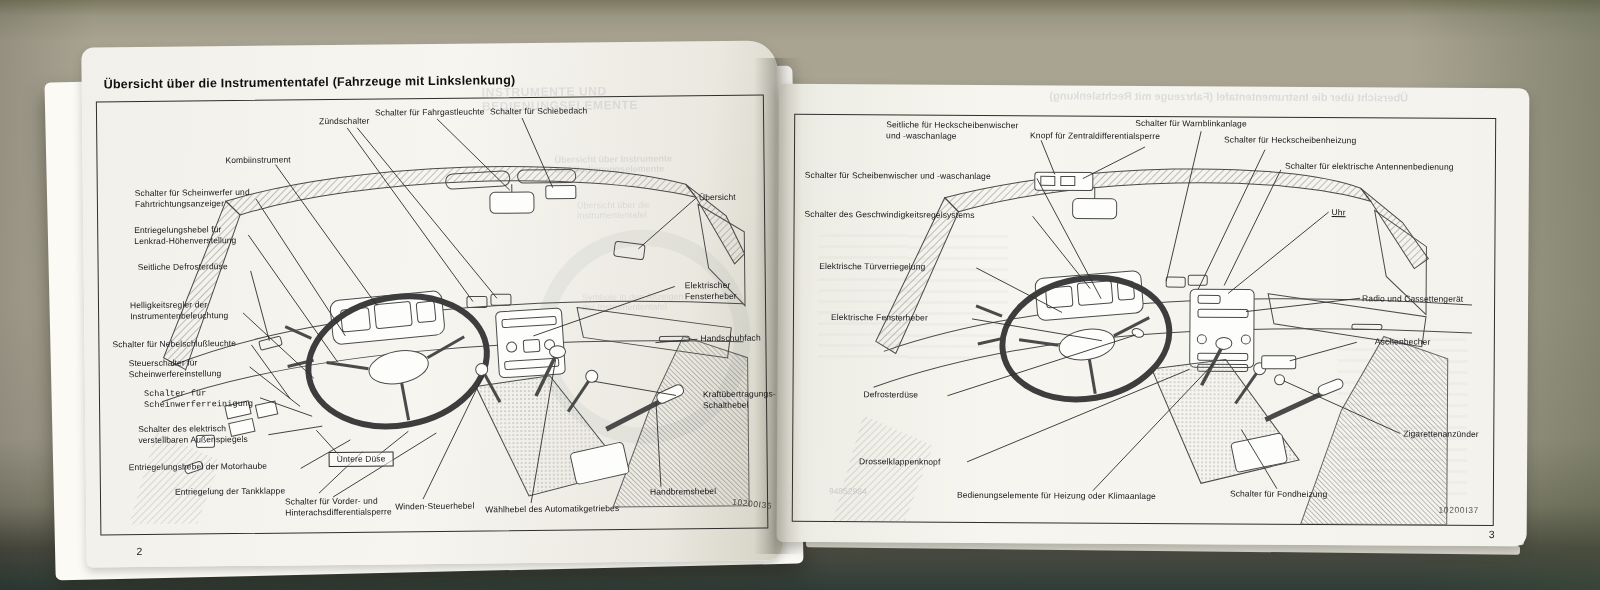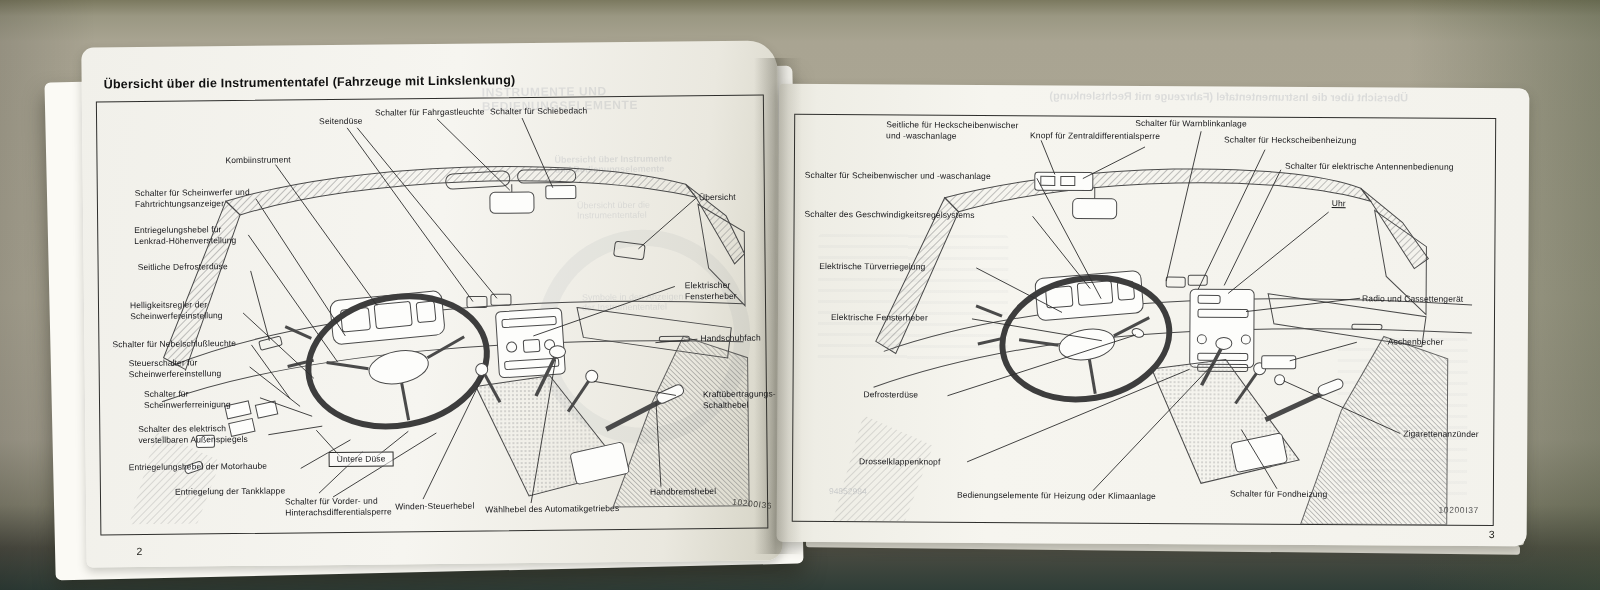--- a/index.html
+++ b/index.html
@@ -158,35 +158,35 @@
           <line x1="322" y1="400" x2="384" y2="276"></line>
           <line x1="430" y1="405" x2="456" y2="262"></line>
           <line x1="560" y1="390" x2="556" y2="306"></line>
           <line x1="598" y1="102" x2="540" y2="152"></line>
           <line x1="576" y1="190" x2="434" y2="238"></line>
           <line x1="598" y1="243" x2="556" y2="246"></line>
           <line x1="576" y1="299" x2="494" y2="284"></line>
         </g>
       </svg>
 
-      <div class="lbl" style="left:222px;top:16px;">Seitendüse</div>
+      <div class="lbl" style="left:222px;top:16px;">Zündschalter</div>
       <div class="lbl" style="left:278px;top:8px;">Schalter für Fahrgastleuchte</div>
       <div class="lbl" style="left:393px;top:8px;">Schalter für Schiebedach</div>
       <div class="lbl" style="left:128px;top:54px;">Kombiinstrument</div>
       <div class="lbl" style="left:37px;top:86px;">Schalter für Scheinwerfer und
 Fahrtrichtungsanzeiger</div>
       <div class="lbl" style="left:36px;top:123px;">Entriegelungshebel für
 Lenkrad-Höhenverstellung</div>
       <div class="lbl" style="left:39px;top:160px;">Seitliche Defrosterdüse</div>
       <div class="lbl" style="left:31px;top:198px;">Helligkeitsregler der
-Scheinwerfereinstellung</div>
+Instrumentenbeleuchtung</div>
       <div class="lbl" style="left:13px;top:237px;">Schalter für Nebelschlußleuchte</div>
       <div class="lbl" style="left:29px;top:256px;">Steuerschalter für
 Scheinwerfereinstellung</div>
-      <div class="lbl" style="left:44px;top:287px;">Schalter für
+      <div class="lbl" style="left:44px;top:287px;font-family:Liberation Mono, monospace;">Schalter für
 Scheinwerferreinigung</div>
       <div class="lbl" style="left:38px;top:322px;">Schalter des elektrisch
 verstellbaren Außenspiegels</div>
       <div class="lbl" style="left:28px;top:360px;">Entriegelungshebel der Motorhaube</div>
       <div class="lbl" style="left:74px;top:385px;">Entriegelung der Tankklappe</div>
       <div class="lbl boxed" style="left:228px;top:352px;">Untere Düse</div>
       <div class="lbl" style="left:184px;top:396px;">Schalter für Vorder- und
 Hinterachsdifferentialsperre</div>
       <div class="lbl" style="left:294px;top:402px;">Winden-Steuerhebel</div>
       <div class="lbl" style="left:384px;top:406px;">Wählhebel des Automatikgetriebes</div>
@@ -295,25 +295,25 @@
       </svg>
 
       <div class="lbl" style="left:91px;top:4px;">Seitliche für Heckscheibenwischer
 und -waschanlage</div>
       <div class="lbl" style="left:235px;top:14px;">Knopf für Zentraldifferentialsperre</div>
       <div class="lbl" style="left:340px;top:1px;">Schalter für Warnblinkanlage</div>
       <div class="lbl" style="left:429px;top:17px;">Schalter für Heckscheibenheizung</div>
       <div class="lbl" style="left:10px;top:55px;">Schalter für Scheibenwischer und -waschanlage</div>
       <div class="lbl" style="left:490px;top:43px;">Schalter für elektrische Antennenbedienung</div>
       <div class="lbl" style="left:10px;top:94px;">Schalter des Geschwindigkeitsregelsystems</div>
-      <div class="lbl" style="left:537px;top:80px;text-decoration:underline;">Uhr</div>
+      <div class="lbl" style="left:537px;top:89px;text-decoration:underline;">Uhr</div>
       <div class="lbl" style="left:25px;top:146px;">Elektrische Türverriegelung</div>
       <div class="lbl" style="left:37px;top:197px;">Elektrische Fensterheber</div>
       <div class="lbl" style="left:568px;top:175px;">Radio und Cassettengerät</div>
-      <div class="lbl" style="left:594px;top:218px;">Aschenbecher</div>
+      <div class="lbl" style="left:581px;top:218px;">Aschenbecher</div>
       <div class="lbl" style="left:70px;top:274px;">Defrosterdüse</div>
       <div class="lbl" style="left:610px;top:310px;">Zigarettenanzünder</div>
       <div class="lbl" style="left:66px;top:341px;">Drosselklappenknopf</div>
       <div class="lbl" style="left:164px;top:374px;">Bedienungselemente für Heizung oder Klimaanlage</div>
       <div class="lbl" style="left:437px;top:371px;">Schalter für Fondheizung</div>
       <div class="code" style="right:14px;bottom:10px;color:#555;">10200I37</div>
     </div>
 
     <div class="pageno" style="left:712px;top:440px;">3</div>
   </div>

